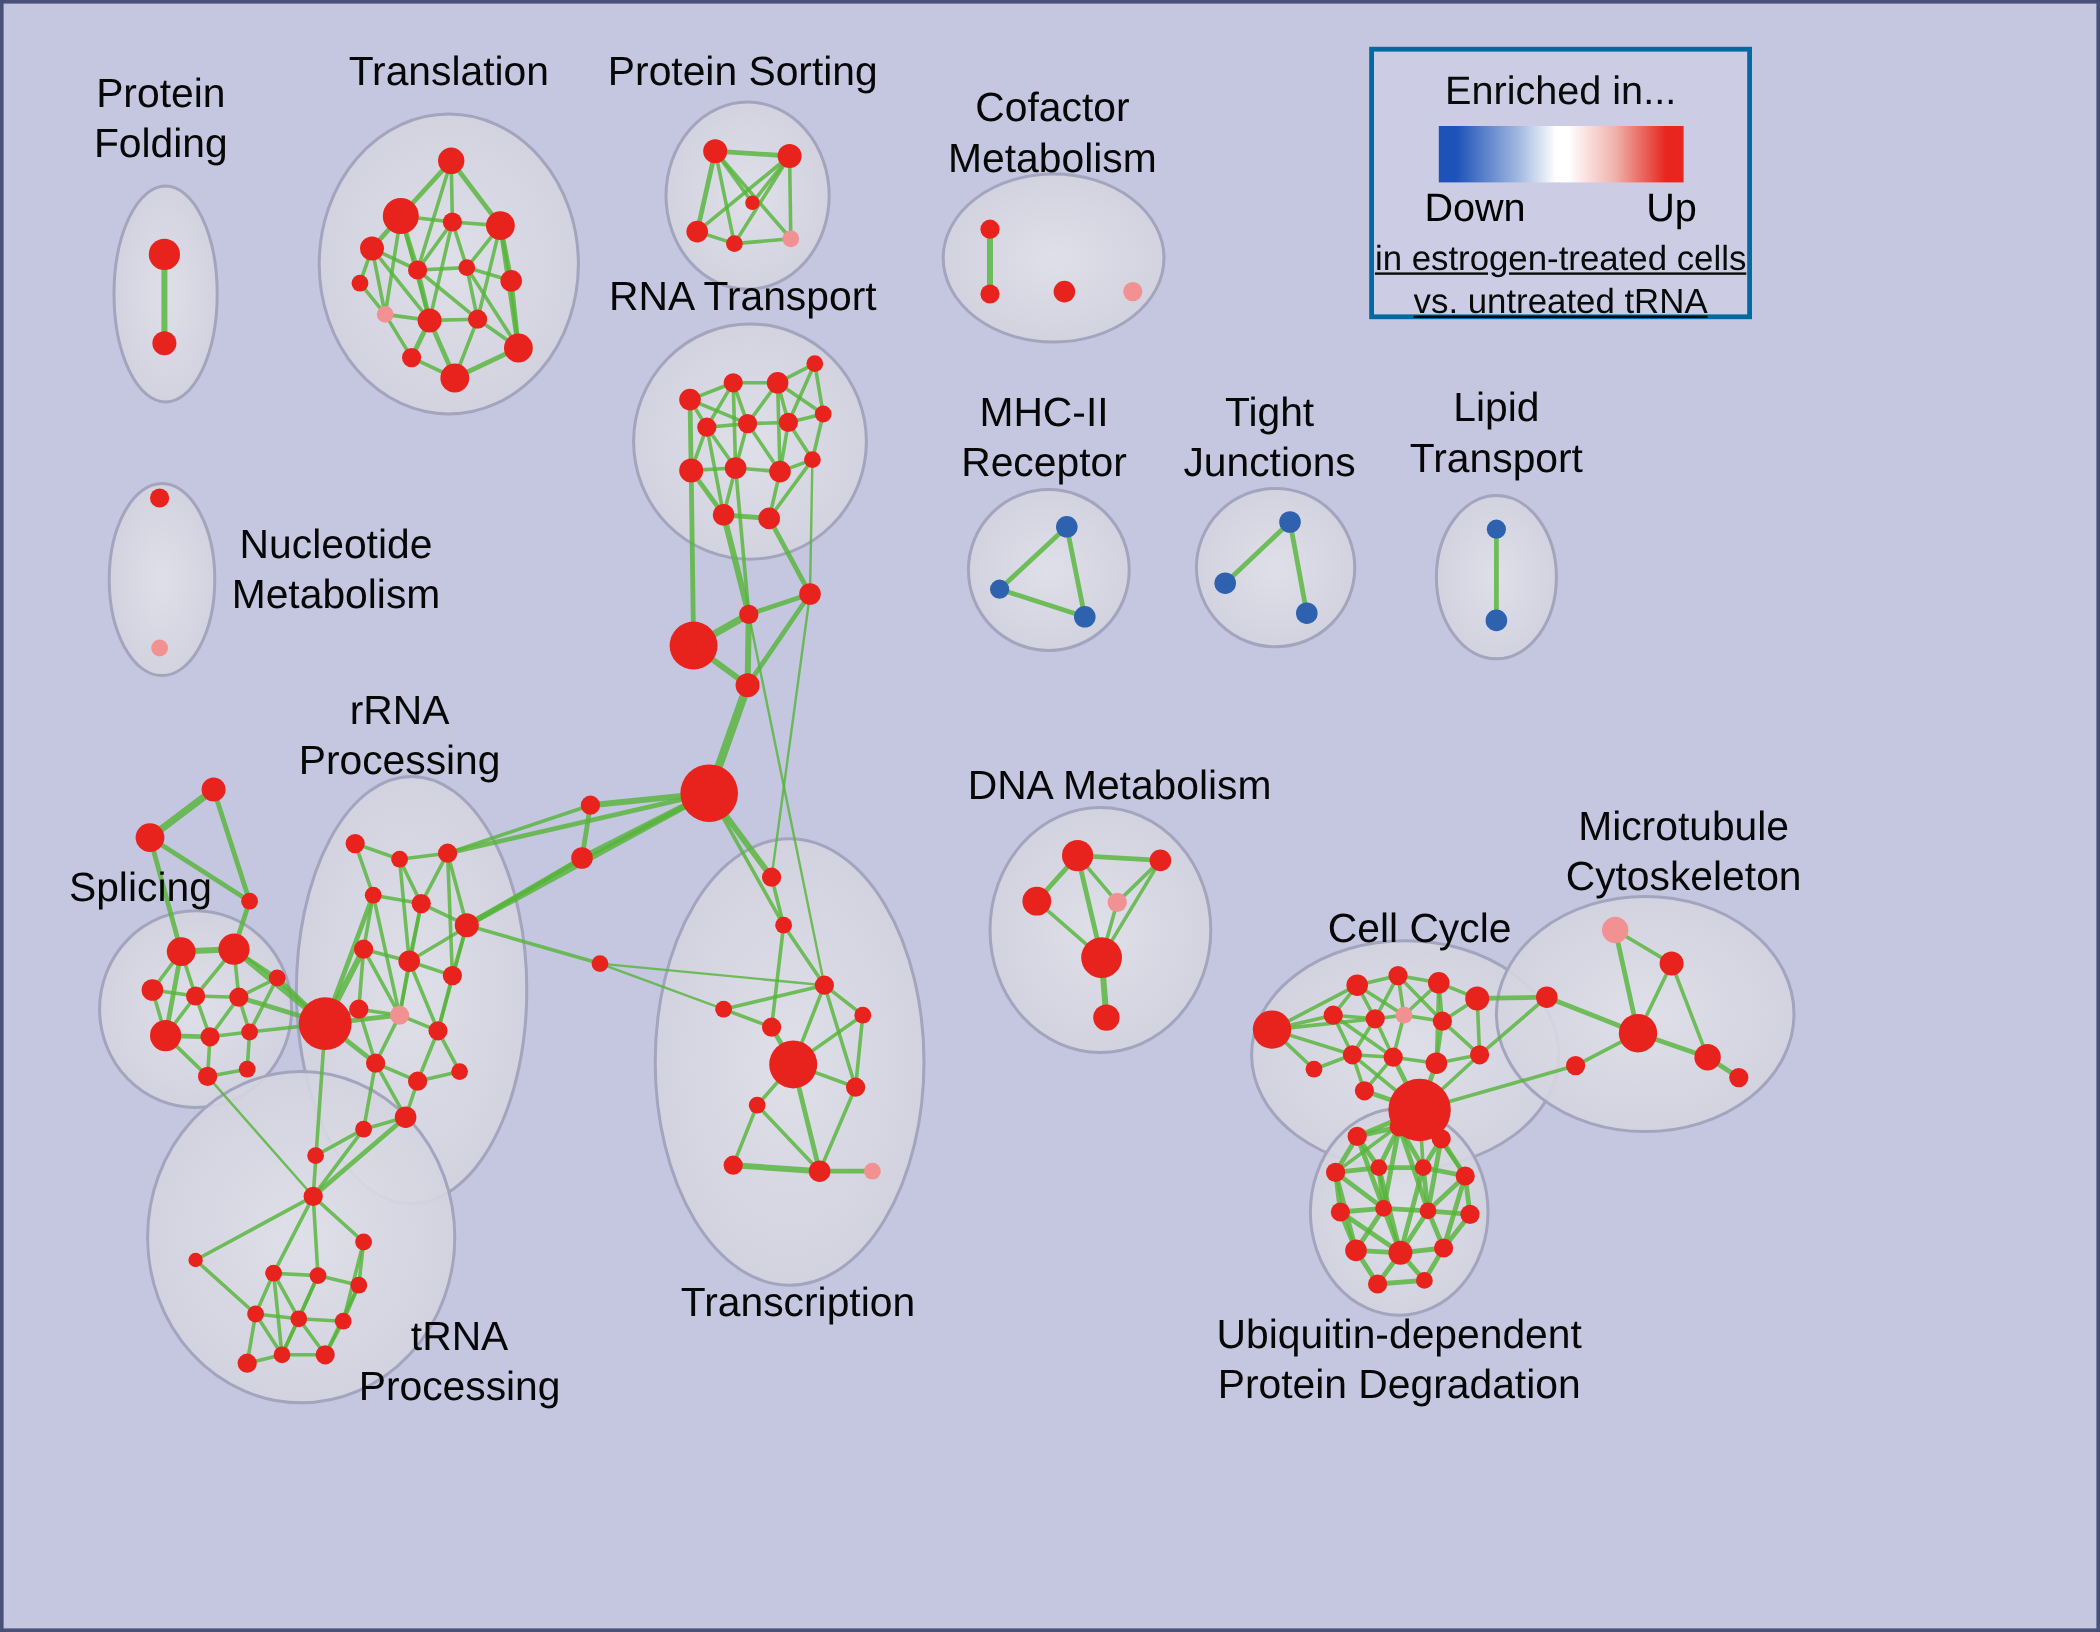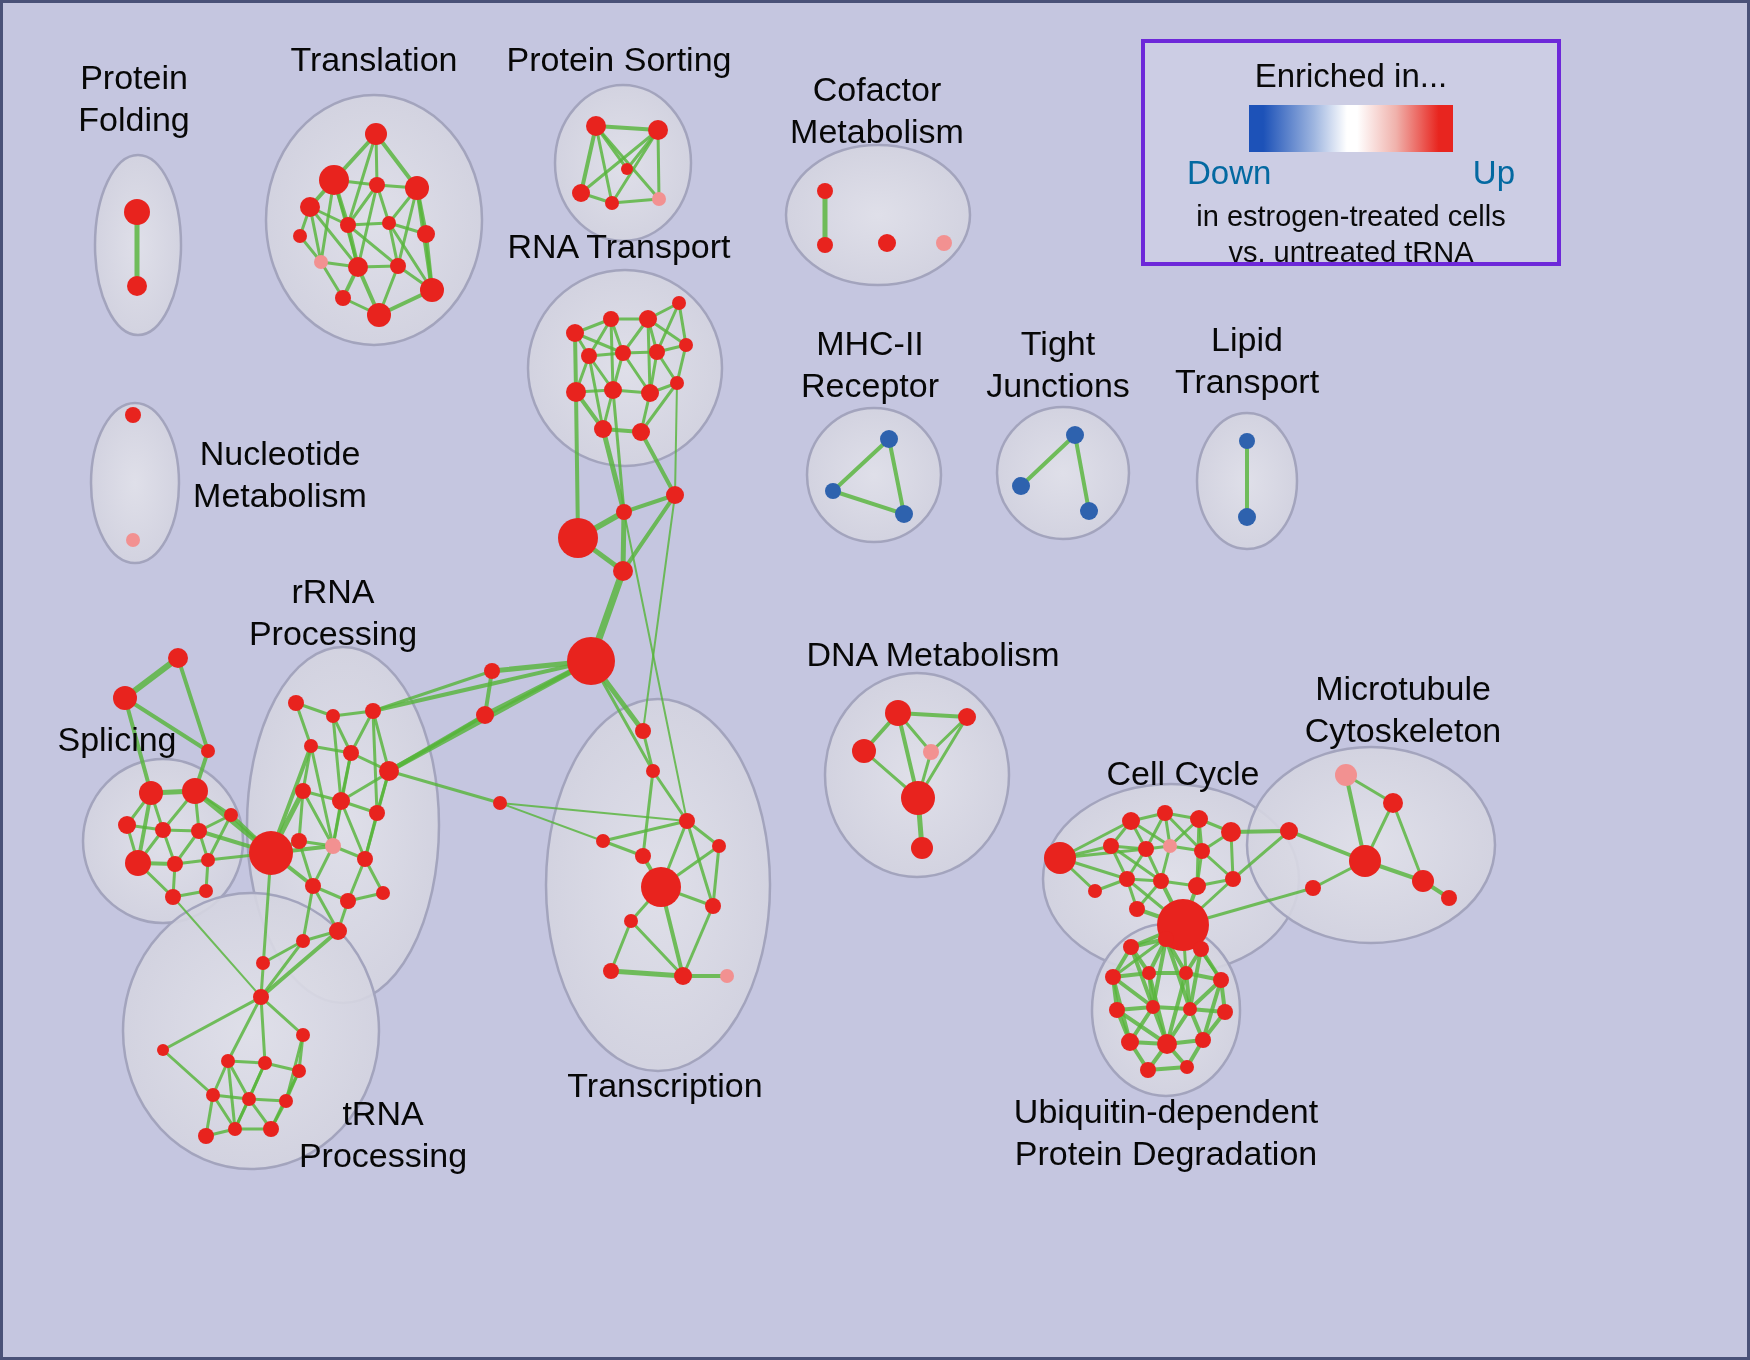--- a/index.html
+++ b/index.html
@@ -9,30 +9,30 @@
     background:#c5c6e0;
   }
   .canvas{
     position:relative;width:1750px;height:1360px;
     box-sizing:border-box;border:3px solid #4a5178;
     background:#c5c6e0;
   }
   #network-svg{position:absolute;left:0;top:0;}
   .clabel{font-family:"Liberation Sans",sans-serif;font-size:34px;fill:#070707;}
   .legend{
-    position:absolute;left:1138px;top:36px;width:420px;height:227px;
-    box-sizing:border-box;border:4px solid #6d28d9;background:#cccde4;
+    position:absolute;left:1138px;top:36px;width:319px;height:227px;
+    box-sizing:border-box;border:4px solid #0369a1;background:#cccde4;
   }
   .legend-title{font-size:33px;color:#0a0a0a;text-align:center;margin-top:14px;}
   .legend-bar{width:204px;height:47px;margin:10px auto 0 auto;}
   .legend-scale{
     display:flex;justify-content:space-between;align-items:center;
-    padding:2px 42px 0 42px;font-size:33px;color:#0369a1;
+    padding:2px 42px 0 42px;font-size:33px;color:#000000;
   }
-  .legend-sub{font-size:29px;color:#0a0a0a;text-align:center;line-height:36px;}
+  .legend-sub{font-size:29px;color:#0a0a0a;text-align:center;line-height:36px;text-decoration:underline;}
   .legend-sub.first{margin-top:6px;}
 </style>
 </head>
 <body>
 
 <div class="canvas">
 
   <svg id="network-svg" width="1750" height="1360" viewBox="0 0 1750 1360">
     <defs>
       <radialGradient id="eg">

